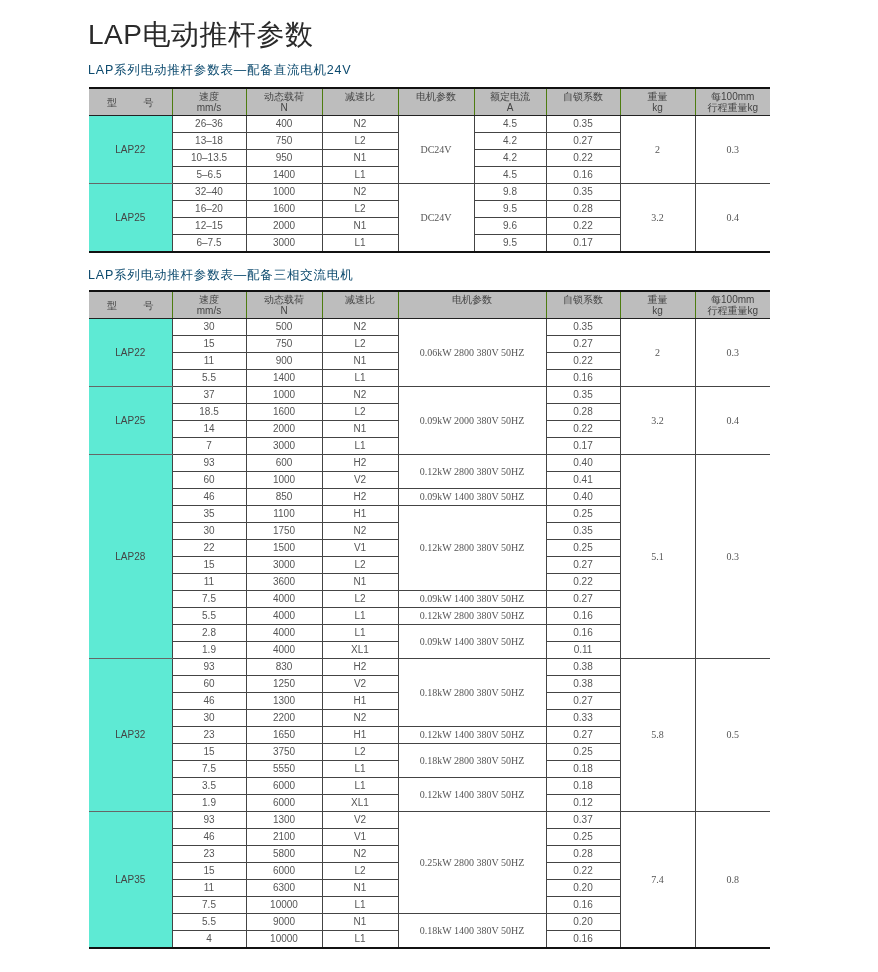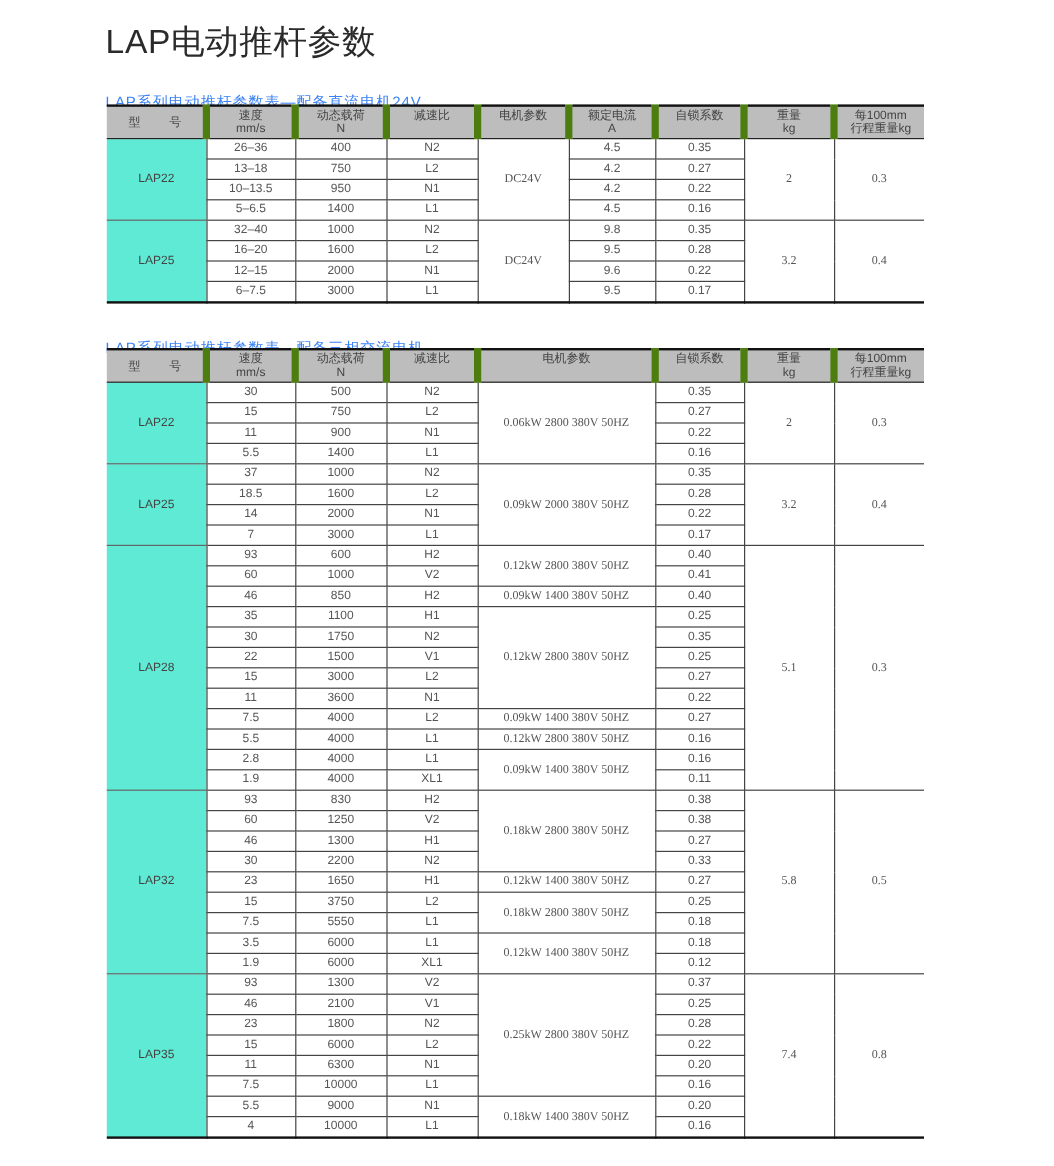--- a/index.html
+++ b/index.html
@@ -1,27 +1,27 @@
 <!DOCTYPE html>
 <html><head>
 <meta charset="utf-8">
 <style>
   html, body { margin:0; padding:0; background:#ffffff; }
   body { width:878px; height:972px; position:relative; overflow:hidden;
          font-family:"Liberation Sans","DejaVu Sans",sans-serif; color:#333; }
   .page-title { position:absolute; left:88px; top:16px; font-size:28px; color:#2a2a2a; letter-spacing:0.5px; }
-  .table-title { position:absolute; left:88px; font-size:12.5px; color:#3b82f6; letter-spacing:0.8px;margin-top:15px; }
+  .table-title { position:absolute; left:88px; font-size:12.5px; color:#0c4a6e; letter-spacing:0.8px; }
   #t1-title { top:62px; }
   #t2-title { top:267px; }
   table.spec { position:absolute; left:89px; border-collapse:collapse; table-layout:fixed;
                font-size:10px; color:#555; }
   #table1 { top:87px; width:681px; border-top:2.5px solid #111; border-bottom:2.5px solid #111; }
   #table2 { top:290px; width:681px; border-top:2.5px solid #111; border-bottom:2.5px solid #111; }
   table.spec th { background:#bdbdbd; font-weight:normal; color:#444; font-size:10px; line-height:11px;
-                  padding:2px 0 2px 0; border-left:6px solid #4d7c0f; border-bottom:1.5px solid #222; vertical-align:top; }
+                  padding:2px 0 2px 0; border-left:1px solid #4d7c0f; border-bottom:1.5px solid #222; vertical-align:top; }
   table.spec th:first-child { border-left:none; vertical-align:middle; }
   table.spec td { text-align:center; height:16px; padding:0; line-height:16px;
                   border:1px solid #444; }
   table.spec td.model { background:#5eead4; border-left:none; color:#444; border-bottom:1.5px solid #666; }
   table.spec td.merged { background:#fff;font-family:Liberation Serif, serif; }
   table.spec td.last { border-right:none; }
   .hdr-model { display:flex; justify-content:space-between; padding:0 18px; }
 </style>
 </head>
 <body>
@@ -366,21 +366,21 @@
         <td class="merged last" rowspan="8">0.8</td>
       </tr>
       <tr>
         <td>46</td>
         <td>2100</td>
         <td>V1</td>
         <td>0.25</td>
       </tr>
       <tr>
         <td>23</td>
-        <td>1800</td>
+        <td>5800</td>
         <td>N2</td>
         <td>0.28</td>
       </tr>
       <tr>
         <td>15</td>
         <td>6000</td>
         <td>L2</td>
         <td>0.22</td>
       </tr>
       <tr>

